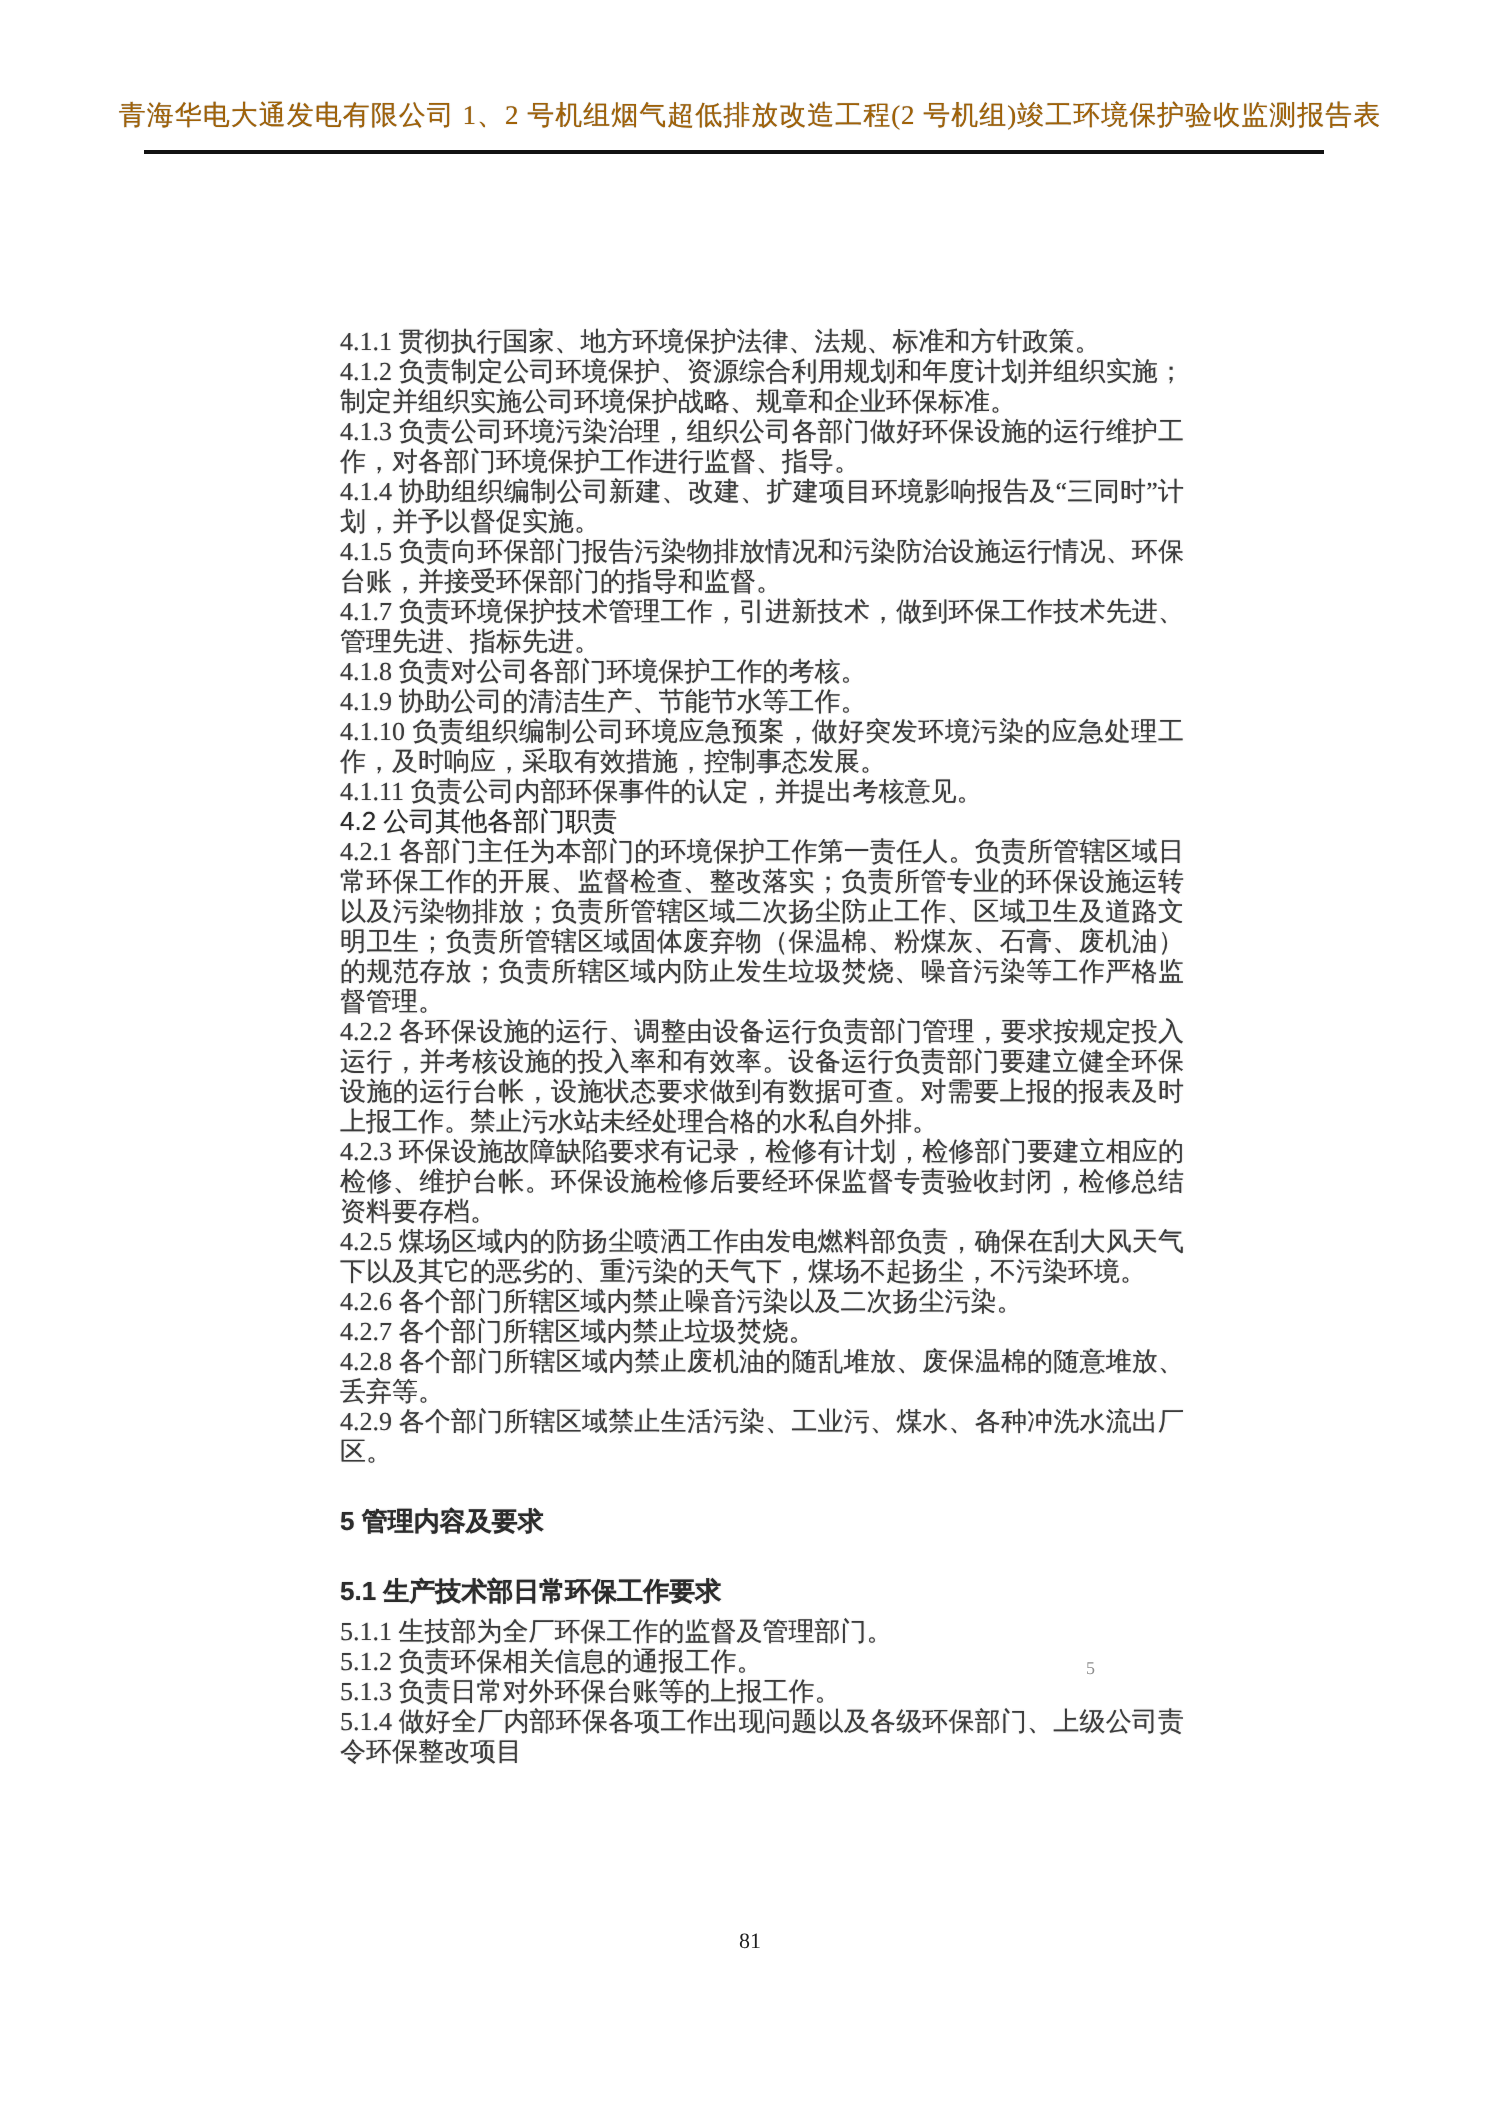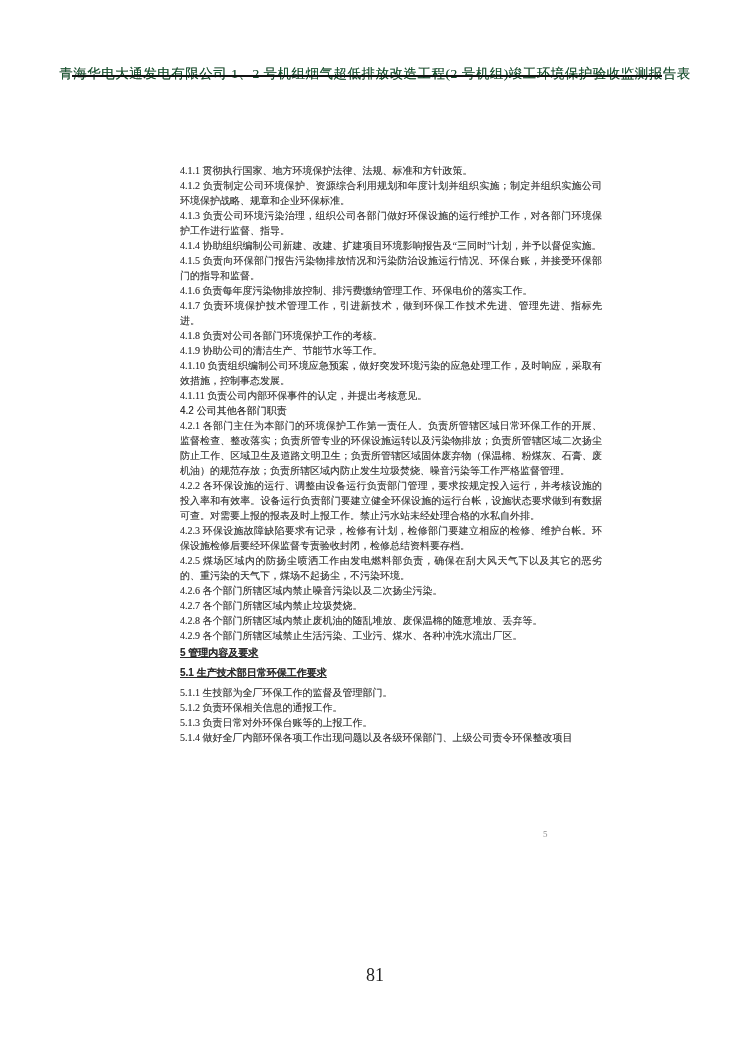--- a/index.html
+++ b/index.html
@@ -12,91 +12,88 @@
     font-family: "Liberation Serif", serif;
   }
   .header-title {
     position: absolute;
     top: 49px;
     left: 0;
     width: 100%;
     text-align: center;
     font-size: 13.5px;
     letter-spacing: 0.5px;
-    color: #14532d;
+    color: #a16207;
     text-shadow: 0 0 0.5px rgba(45,45,45,0.55);
     white-space: nowrap;
-    margin-top: 16px;
   }
   .header-rule {
     position: absolute;
     top: 75px;
     left: 72px;
     width: 590px;
     height: 2px;
     background: #121212;
   }
   .doc-body {
     position: absolute;
     top: 163px;
-    left: 180px;
+    left: 170px;
     width: 422px;
-    font-size: 10px;
+    font-size: 13px;
     line-height: 15px;
     color: #3c3c3c;
     text-align: justify;
     text-shadow: 0 0 0.6px rgba(70,70,70,0.6);
   }
   .para { margin: 0; padding: 0; }
   .para.heading {
     font-family: "Liberation Sans", sans-serif;
     font-weight: normal;
     color: #2c2c2c;
   }
   .para.heading-major {
     font-family: "Liberation Sans", sans-serif;
     font-weight: bold;
     color: #2c2c2c;
-    margin-top: 2px;
+    margin-top: 20px;
     margin-bottom: 5px;
-    text-decoration: underline;
   }
   .scan-page-number {
     position: absolute;
     top: 829px;
     left: 543px;
     font-size: 9px;
     color: #8d8d8d;
   }
   .footer-page-number {
     position: absolute;
     top: 965px;
     left: 0;
     width: 100%;
     text-align: center;
-    font-size: 18px;
+    font-size: 11px;
     color: #1f1f1f;
   }
 </style>
 </head>
 <body>
 
 <div class="page">
 
   <div class="header-title">青海华电大通发电有限公司 1、2 号机组烟气超低排放改造工程(2 号机组)竣工环境保护验收监测报告表</div>
 
   <div class="header-rule"></div>
 
   <div class="doc-body">
       <p class="para body">4.1.1 贯彻执行国家、地方环境保护法律、法规、标准和方针政策。</p>
       <p class="para body">4.1.2 负责制定公司环境保护、资源综合利用规划和年度计划并组织实施；制定并组织实施公司环境保护战略、规章和企业环保标准。</p>
       <p class="para body">4.1.3 负责公司环境污染治理，组织公司各部门做好环保设施的运行维护工作，对各部门环境保护工作进行监督、指导。</p>
       <p class="para body">4.1.4 协助组织编制公司新建、改建、扩建项目环境影响报告及“三同时”计划，并予以督促实施。</p>
       <p class="para body">4.1.5 负责向环保部门报告污染物排放情况和污染防治设施运行情况、环保台账，并接受环保部门的指导和监督。</p>
-      <p class="para body">4.1.6 负责每年度污染物排放控制、排污费缴纳管理工作、环保电价的落实工作。</p>
       <p class="para body">4.1.7 负责环境保护技术管理工作，引进新技术，做到环保工作技术先进、管理先进、指标先进。</p>
       <p class="para body">4.1.8 负责对公司各部门环境保护工作的考核。</p>
       <p class="para body">4.1.9 协助公司的清洁生产、节能节水等工作。</p>
       <p class="para body">4.1.10 负责组织编制公司环境应急预案，做好突发环境污染的应急处理工作，及时响应，采取有效措施，控制事态发展。</p>
       <p class="para body">4.1.11 负责公司内部环保事件的认定，并提出考核意见。</p>
       <p class="para heading">4.2 公司其他各部门职责</p>
       <p class="para body">4.2.1 各部门主任为本部门的环境保护工作第一责任人。负责所管辖区域日常环保工作的开展、监督检查、整改落实；负责所管专业的环保设施运转以及污染物排放；负责所管辖区域二次扬尘防止工作、区域卫生及道路文明卫生；负责所管辖区域固体废弃物（保温棉、粉煤灰、石膏、废机油）的规范存放；负责所辖区域内防止发生垃圾焚烧、噪音污染等工作严格监督管理。</p>
       <p class="para body">4.2.2 各环保设施的运行、调整由设备运行负责部门管理，要求按规定投入运行，并考核设施的投入率和有效率。设备运行负责部门要建立健全环保设施的运行台帐，设施状态要求做到有数据可查。对需要上报的报表及时上报工作。禁止污水站未经处理合格的水私自外排。</p>
       <p class="para body">4.2.3 环保设施故障缺陷要求有记录，检修有计划，检修部门要建立相应的检修、维护台帐。环保设施检修后要经环保监督专责验收封闭，检修总结资料要存档。</p>
       <p class="para body">4.2.5 煤场区域内的防扬尘喷洒工作由发电燃料部负责，确保在刮大风天气下以及其它的恶劣的、重污染的天气下，煤场不起扬尘，不污染环境。</p>

